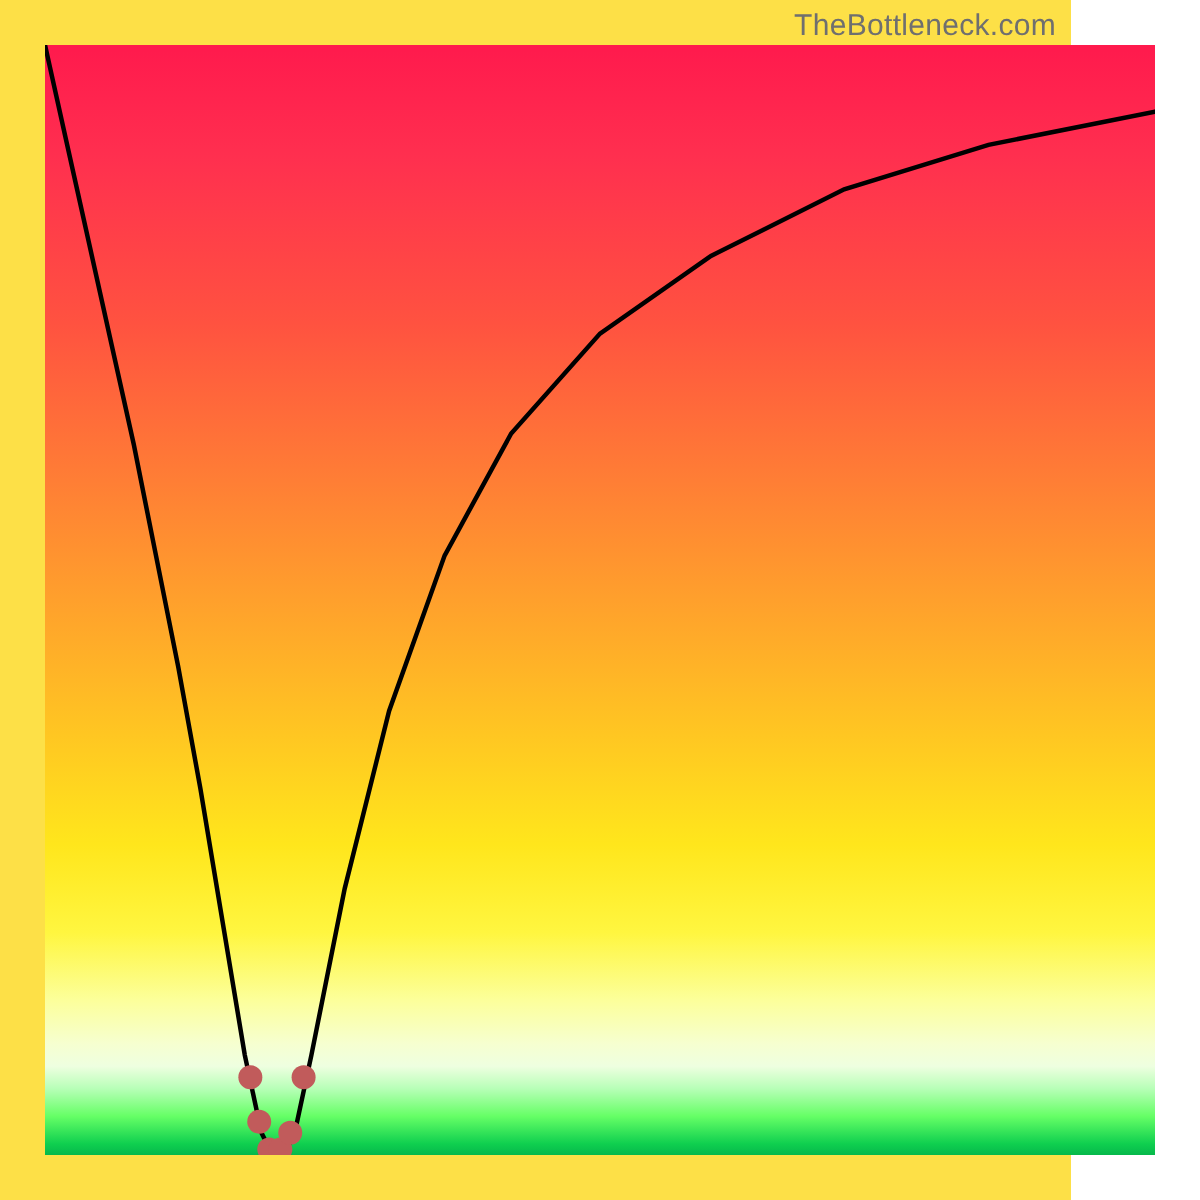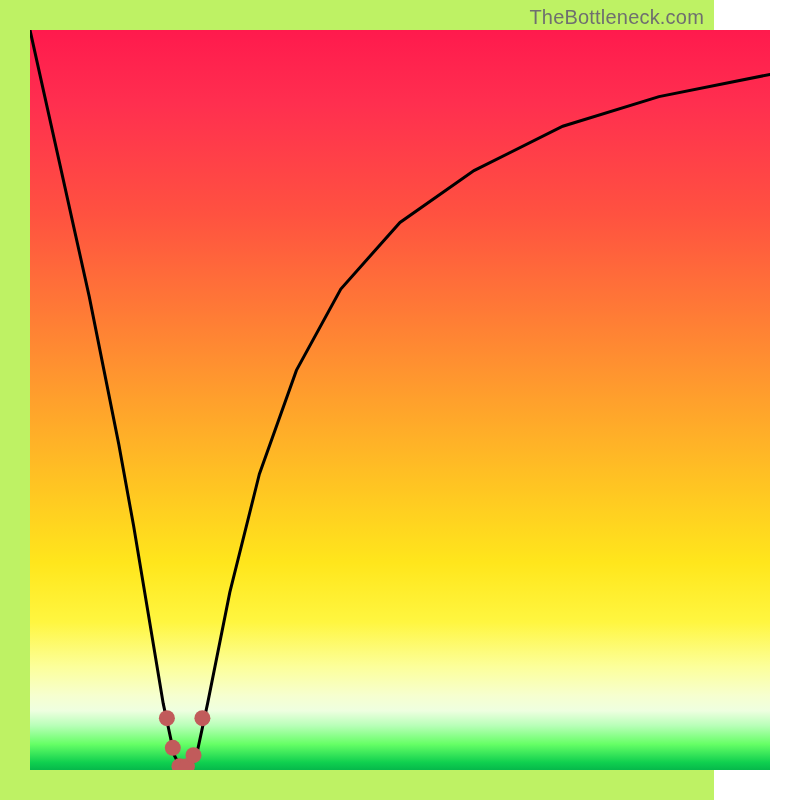--- a/index.html
+++ b/index.html
@@ -6,21 +6,21 @@
     margin: 0;
     padding: 0;
     width: 800px;
     height: 800px;
     overflow: hidden;
     font-family: Arial, Helvetica, sans-serif;
   }
   .outer-frame {
     width: 714px;
     height: 800px;
-    background: #bef264;
+    background: #fde047;
     position: relative;
     box-sizing: border-box;
   }
   .plot-area {
     position: absolute;
     left: 30px;
     top: 30px;
     width: 740px;
     height: 740px;
     overflow: hidden;

